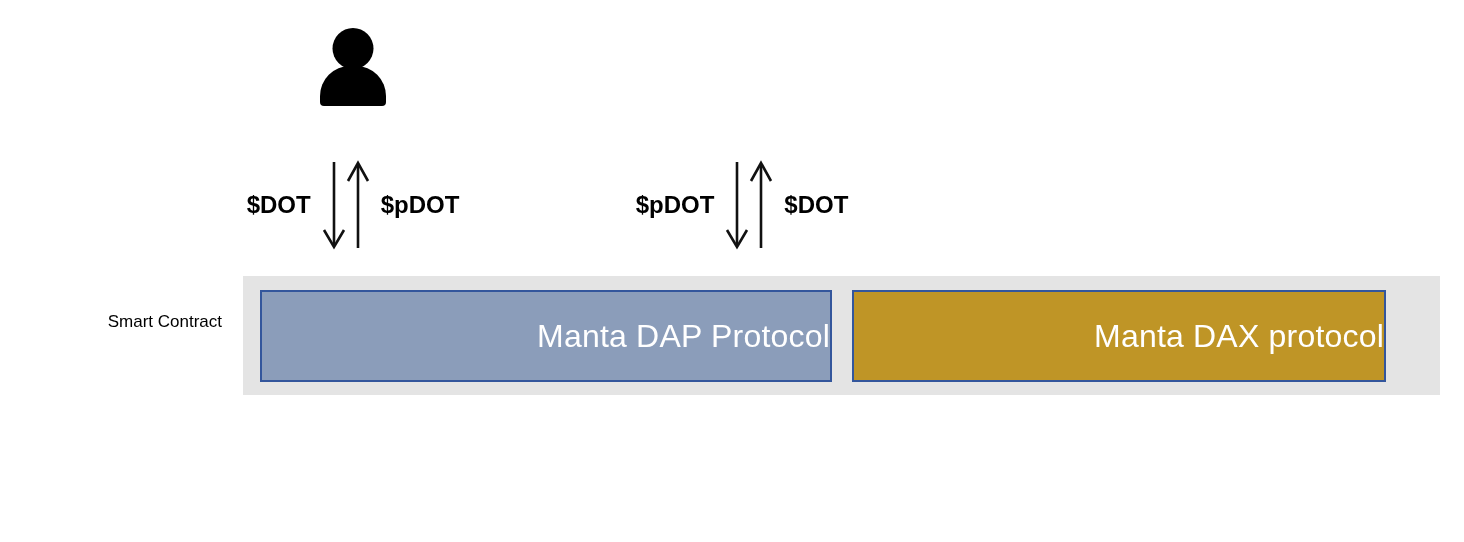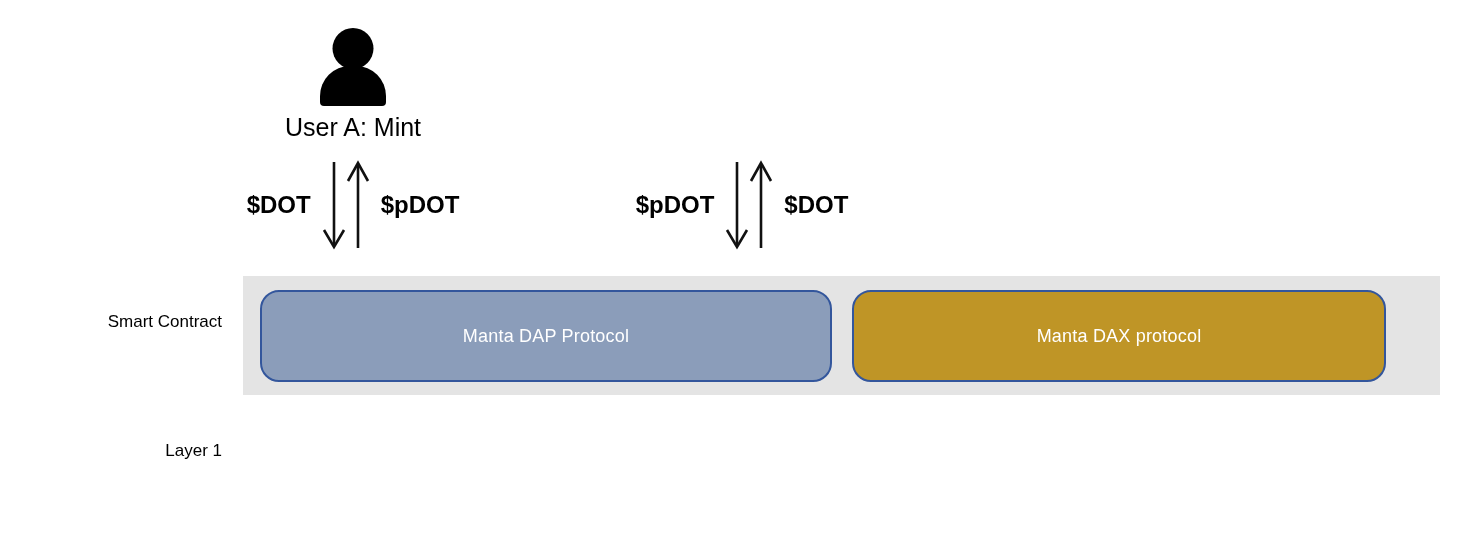--- a/index.html
+++ b/index.html
@@ -93,27 +93,26 @@
   }
 
   .sc-band {
     position: absolute;
     background: #e4e4e4;
   }
   .layer-box {
     position: absolute;
     display: flex;
     align-items: center;
-    justify-content: center;
+    justify-content: flex-end;
     color: #ffffff;
-    font-size: 18px;
+    font-size: 32px;
     letter-spacing: 0.2px;
     box-sizing: border-box;
     white-space: nowrap;
-    border-radius: 19px;
   }
   .box-dap {
     background: #8b9dba;
     border: 2px solid #33569c;
   }
   .box-dax {
     background: #bf9526;
     border: 2px solid #33569c;
   }
   .box-l1 {
@@ -124,21 +123,20 @@
 </head>
 <body>
 
 <div id="canvas">
 
   <div class="actor" style="left:223px; top:28px;">
     <div class="actor-icon">
       <div class="actor-head"></div>
       <div class="actor-body"></div>
     </div>
-    <div class="actor-label">User A: Mint</div>
   </div>
 
   <div class="flow" style="left:223px; top:160px;">
     <span class="token left">$DOT</span>
     <svg class="arrows" viewBox="0 0 54 90">
 
       <g stroke="#111111" stroke-width="2.6" fill="none">
         <line x1="15" y1="2" x2="15" y2="86"></line>
         <polyline points="5,70 15,87 25,70"></polyline>
       </g>
@@ -174,18 +172,15 @@
   <div class="sc-band" style="left:243px; top:276px; width:1197px; height:119px;"></div>
 
   <div class="layer-box box-dap" style="left:260px; top:290px; width:572px; height:92px;">
     <span>Manta DAP Protocol</span>
   </div>
 
   <div class="layer-box box-dax" style="left:852px; top:290px; width:534px; height:92px;">
     <span>Manta DAX protocol</span>
   </div>
 
-  <div class="row-label" style="left:0px; top:435px; width:222px;">
-    <div>Layer 1</div>
-  </div>
 
 
 </div>
 
 </body></html>

